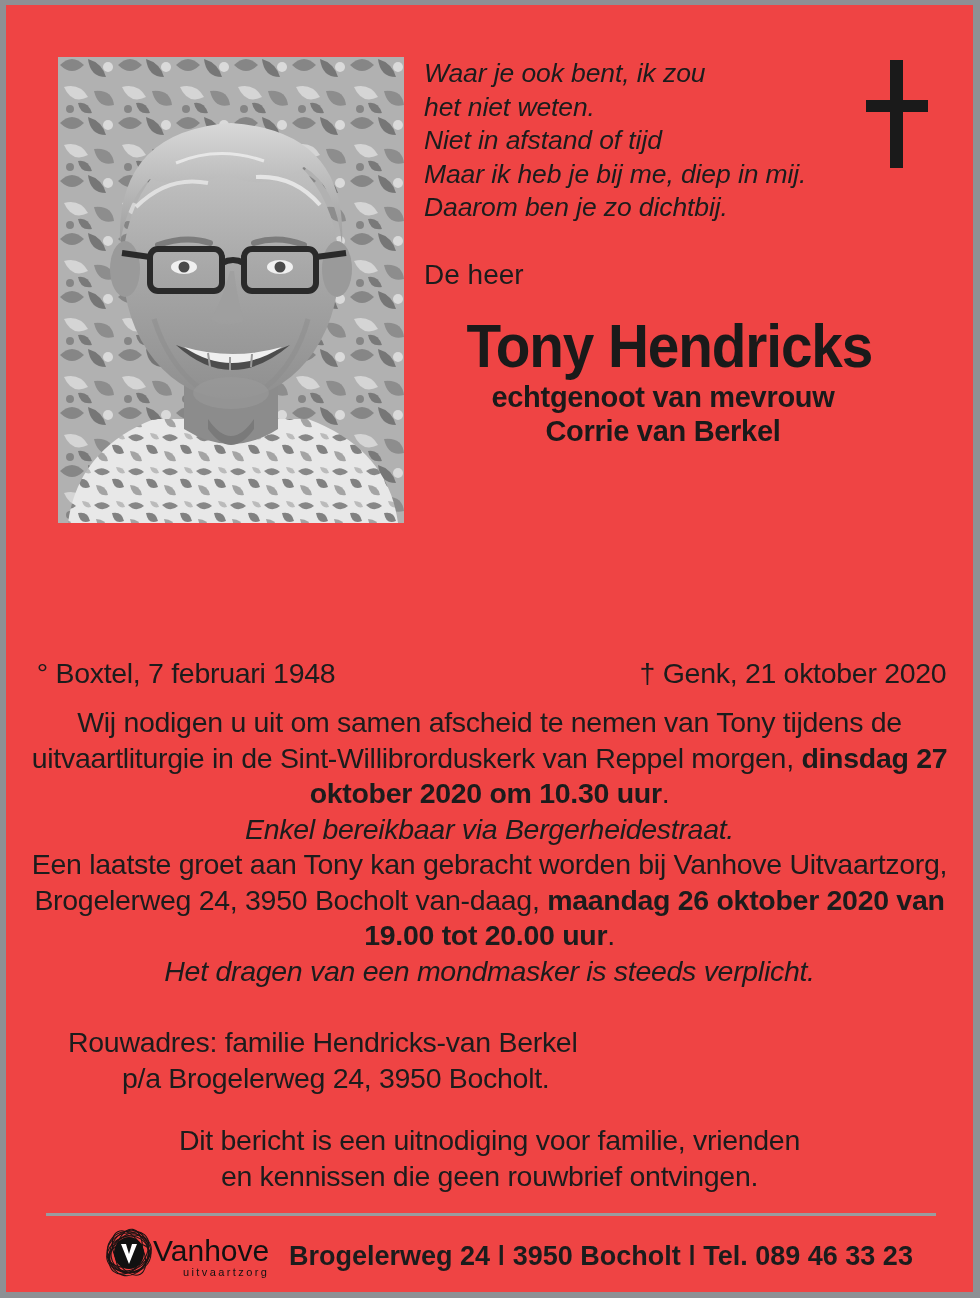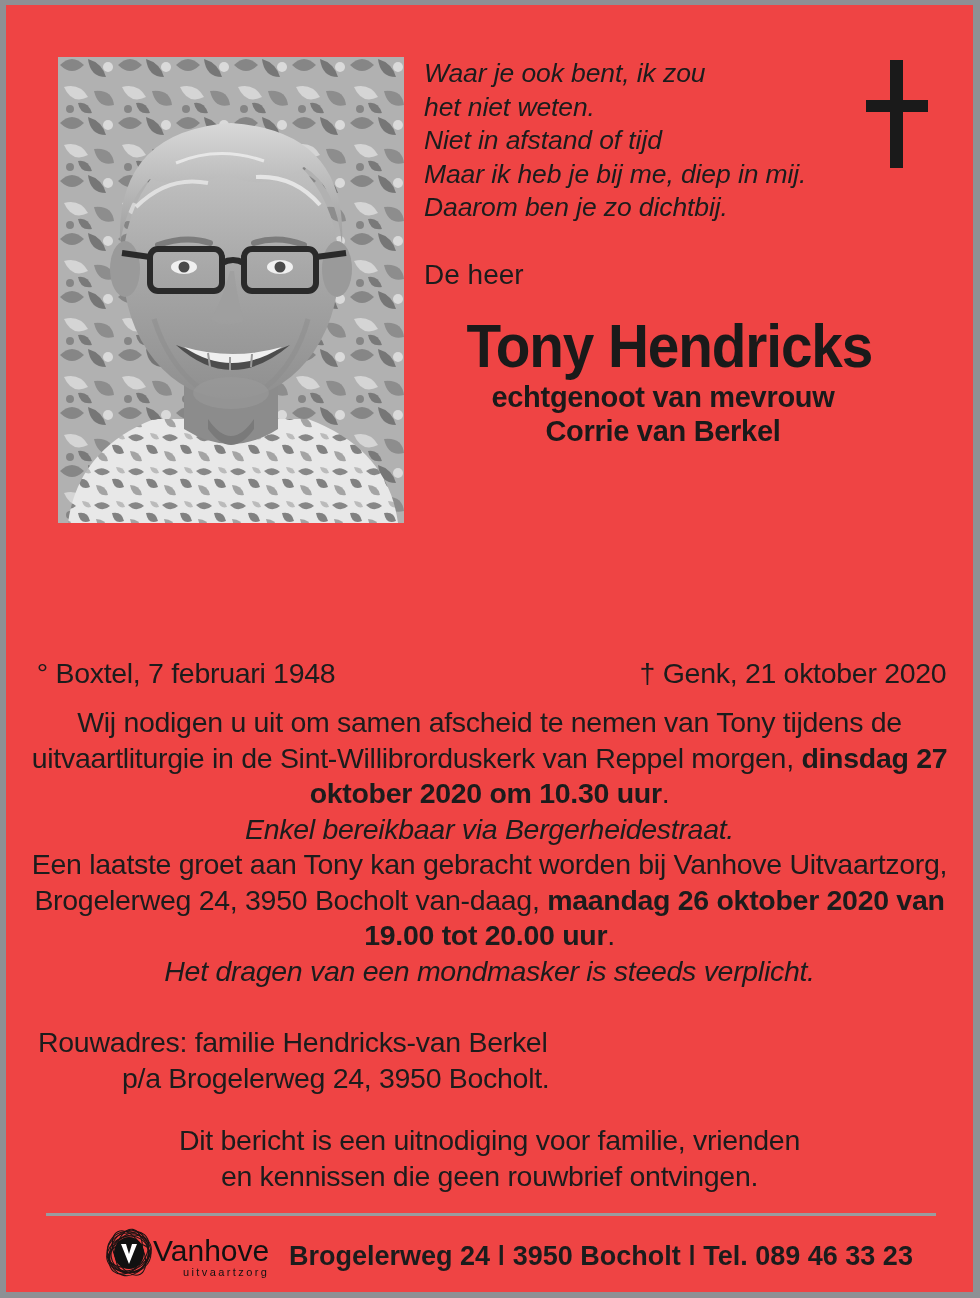--- a/index.html
+++ b/index.html
@@ -159,21 +159,21 @@
   .rouwadres {
     position: absolute;
     left: 0;
     top: 1020px;
     width: 967px;
     font-size: 28.5px;
     line-height: 35.5px;
     color: #1c1c1c;
     letter-spacing: -0.3px;
   }
-  .rouwadres .line1 { padding-left: 32px; text-align: left; }
+  .rouwadres .line1 { padding-left: 62px; text-align: left; }
   .rouwadres .line2 { padding-left: 116px; text-align: left; }
 
   .closing {
     position: absolute;
     left: 0;
     top: 1118px;
     width: 967px;
     text-align: center;
     font-size: 28.5px;
     line-height: 35.5px;

